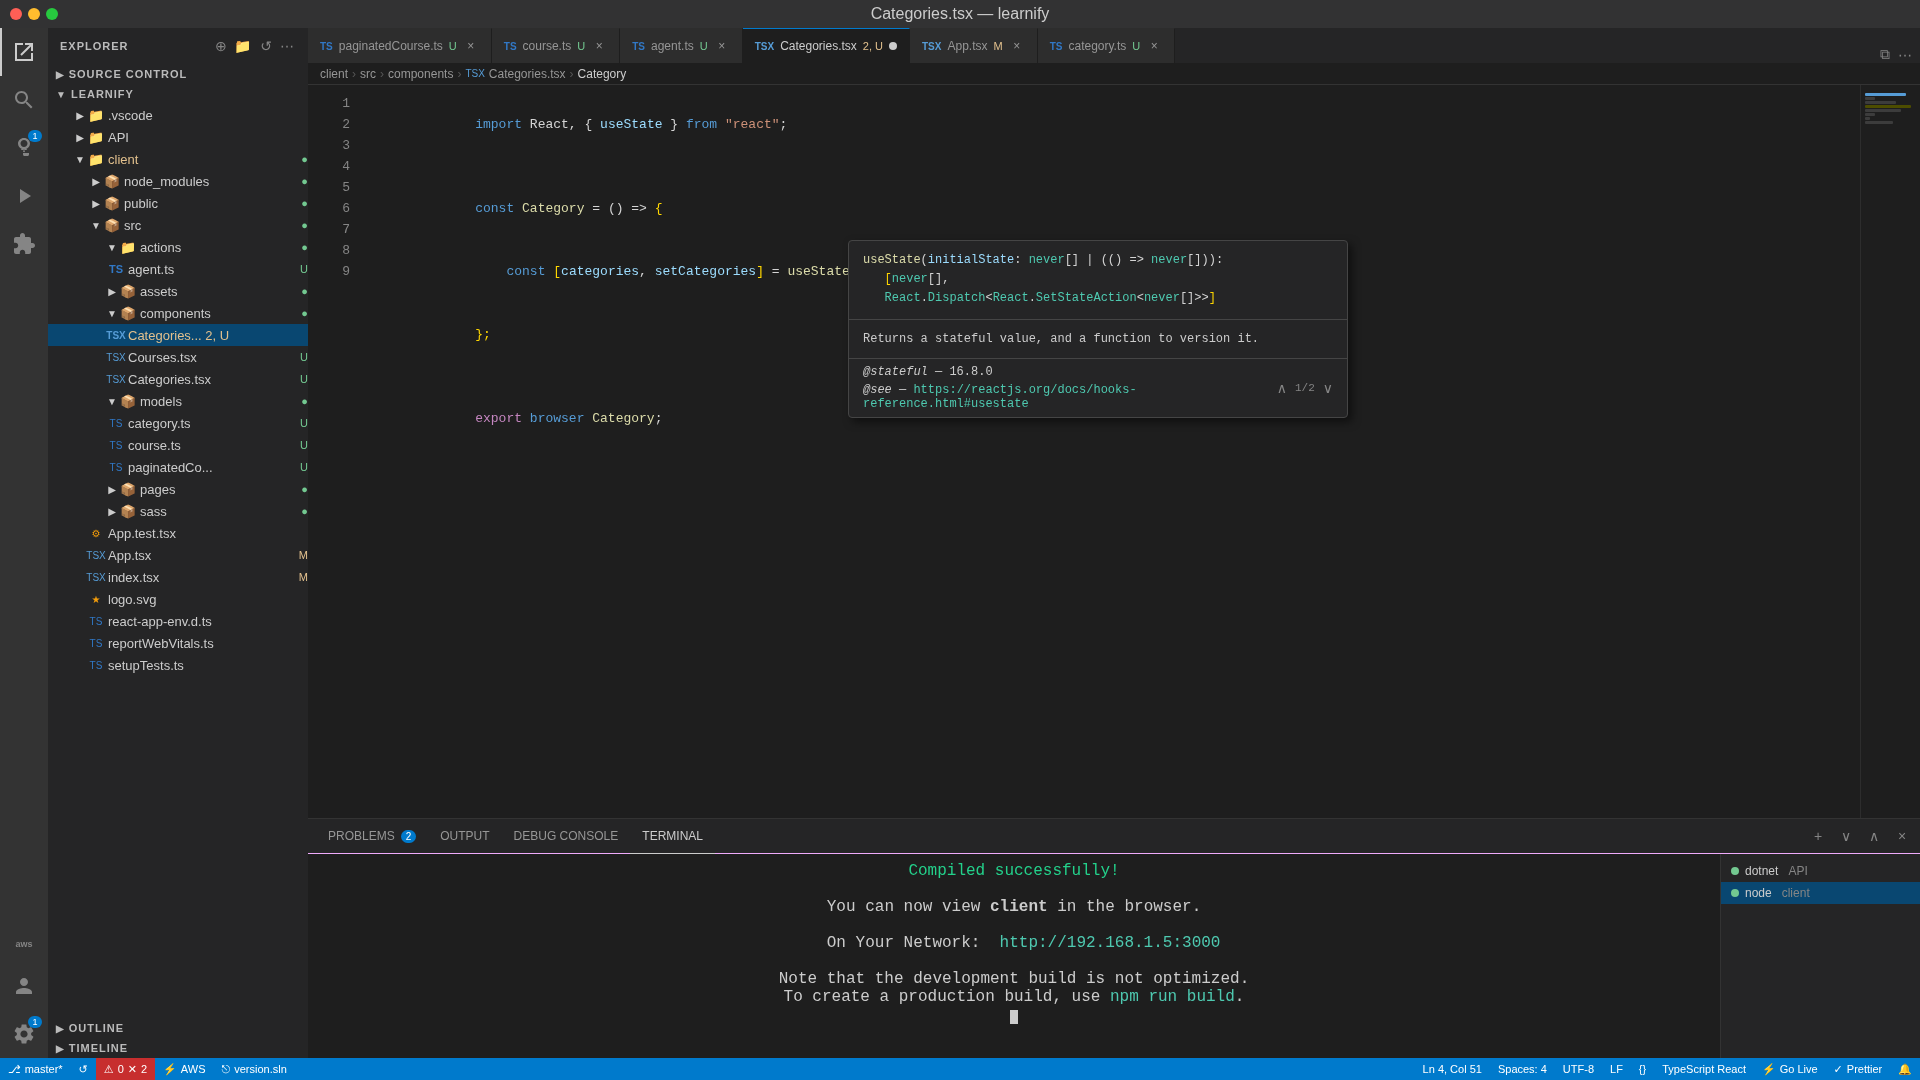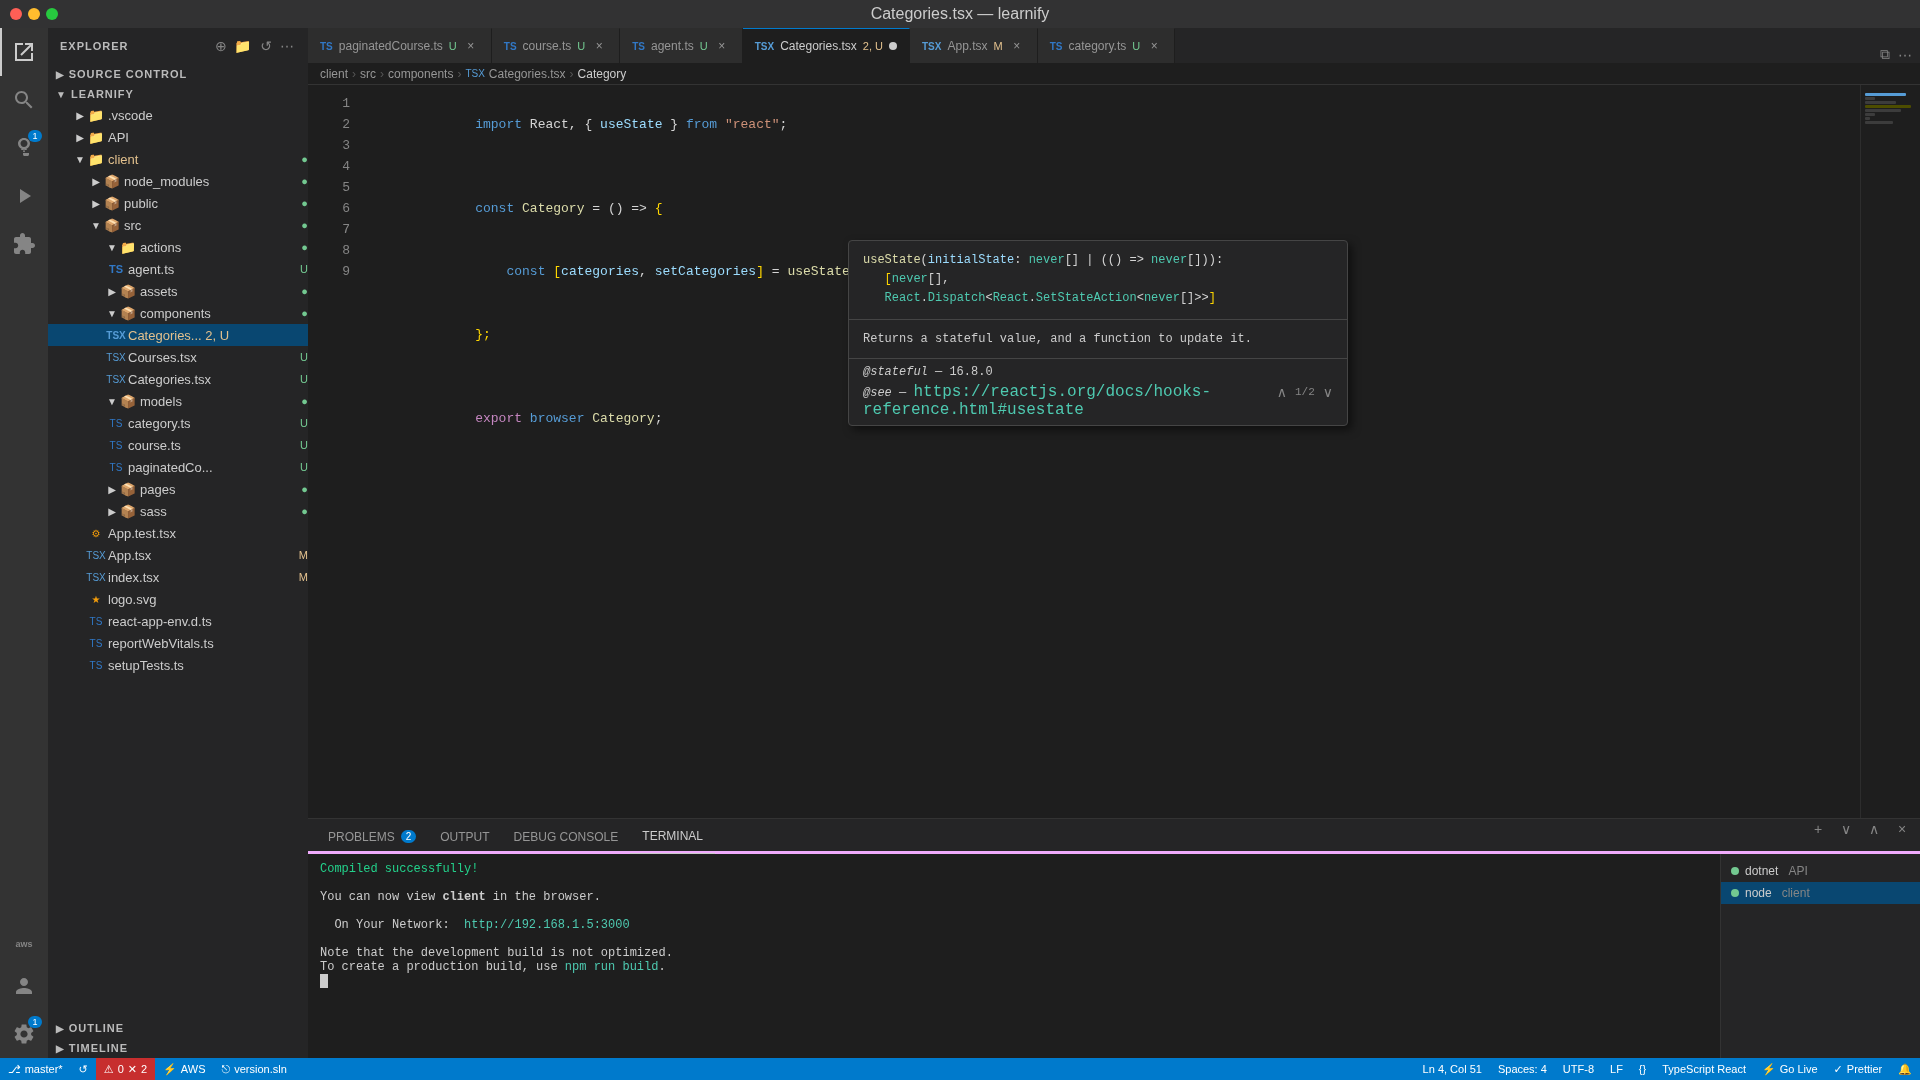--- a/index.html
+++ b/index.html
@@ -81,32 +81,32 @@
     .jsx-tag { color: #4ec9b0; }
     .op { color: #d4d4d4; }
     .bracket { color: #ffd700; }
     
     
     .hover-doc { position: absolute; left: 540px; top: 155px; width: 500px; background: #252526; border: 1px solid #454545; border-radius: 4px; z-index: 100; box-shadow: 4px 4px 8px rgba(0,0,0,0.5); }
     .hover-doc-code { padding: 10px 14px; font-family: 'Courier New', monospace; font-size: 12px; border-bottom: 1px solid #454545; line-height: 1.6; }
     .hover-doc-text { padding: 10px 14px; font-size: 12px; color: #cccccc; line-height: 1.5; }
     .hover-doc-footer { display: flex; align-items: center; padding: 6px 14px; border-top: 1px solid #454545; justify-content: space-between; }
     .hover-doc-pagination { font-size: 11px; color: #858585; display: flex; align-items: center; gap: 8px; }
-    .hover-doc-link { color: #4ec9b0; font-size: 16px; cursor: pointer; }
+    .hover-doc-link { color: #4ec9b0; font-size: 12px; cursor: pointer; }
     .hover-nav-btn { background: none; border: none; color: #858585; cursor: pointer; font-size: 14px; }
     
     
     .bottom-panel { height: 240px; background: #1e1e1e; border-top: 1px solid #333; display: flex; flex-direction: column; flex-shrink: 0; }
-    .panel-tabs { display: flex; padding: 0 8px; background: #252526; height: 35px; flex-shrink: 0; border-bottom: 3px solid #f0abfc; }
+    .panel-tabs { display: flex; align-items: center; padding: 0 8px; background: #252526; height: 35px; flex-shrink: 0; border-bottom: 1px solid #f0abfc; }
     .panel-tab { padding: 0 12px; height: 35px; display: flex; align-items: center; font-size: 12px; color: #969696; cursor: pointer; gap: 6px; }
     .panel-tab.active { color: #cccccc; border-bottom: 1px solid #cccccc; }
     .panel-tab-badge { background: #007acc; color: white; border-radius: 10px; font-size: 10px; padding: 1px 5px; }
     .panel-controls { margin-left: auto; display: flex; gap: 8px; }
     .panel-ctrl-btn { background: none; border: none; color: #858585; cursor: pointer; font-size: 14px; width: 20px; height: 20px; display: flex; align-items: center; justify-content: center; }
-    .panel-content { flex: 1; padding: 8px 12px; font-family: 'Courier New', monospace; font-size: 12px; overflow-y: auto; }
+    .panel-content { flex: 1; padding: 8px 12px; font-family: 'Courier New', monospace; font-size: 16px; overflow-y: auto; text-align: center; }
     .terminal-success { color: #23d18b; }
     .terminal-normal { color: #cccccc; }
     .terminal-bold { color: #cccccc; font-weight: bold; }
     .terminal-url { color: #4ec9b0; }
     .terminal-cursor { display: inline-block; width: 8px; height: 14px; background: #cccccc; vertical-align: text-bottom; }
     
     
     .terminal-right { width: 200px; background: #252526; border-left: 1px solid #333; padding: 6px 0; font-size: 12px; flex-shrink: 0; }
     .terminal-instance { display: flex; align-items: center; padding: 4px 10px; gap: 6px; cursor: pointer; }
     .terminal-instance.active { background: #094771; }
@@ -501,21 +501,21 @@
           </div>
         </div>
 
         <div class="hover-doc">
           <div class="hover-doc-code">
             <span class="fn">useState</span><span class="op">(</span><span class="var">initialState</span><span class="op">:</span> <span class="type">never</span><span class="op">[] |</span> <span class="op">(() =&gt;</span> <span class="type">never</span><span class="op">[])):</span><br>
             &nbsp;&nbsp;&nbsp;<span class="bracket">[</span><span class="type">never</span><span class="op">[],</span><br>
             &nbsp;&nbsp;&nbsp;<span class="type">React</span><span class="op">.</span><span class="type">Dispatch</span><span class="op">&lt;</span><span class="type">React</span><span class="op">.</span><span class="type">SetStateAction</span><span class="op">&lt;</span><span class="type">never</span><span class="op">[]&gt;&gt;</span><span class="bracket">]</span>
           </div>
           <div class="hover-doc-text">
-            Returns a stateful value, and a function to update it.
+            Returns a stateful value, and a function to version it.
           </div>
           <div class="hover-doc-footer">
             <div style="display:flex;flex-direction:column;gap:4px">
               <span style="font-size:12px"><span style="font-style:italic">@stateful</span> — 16.8.0</span>
               <span style="font-size:12px">
                 <span style="font-style:italic">@see</span> — <span class="hover-doc-link">https://reactjs.org/docs/hooks-reference.html#usestate</span>
               </span>
             </div>
             <div class="hover-doc-pagination">
               <button class="hover-nav-btn">∧</button>

